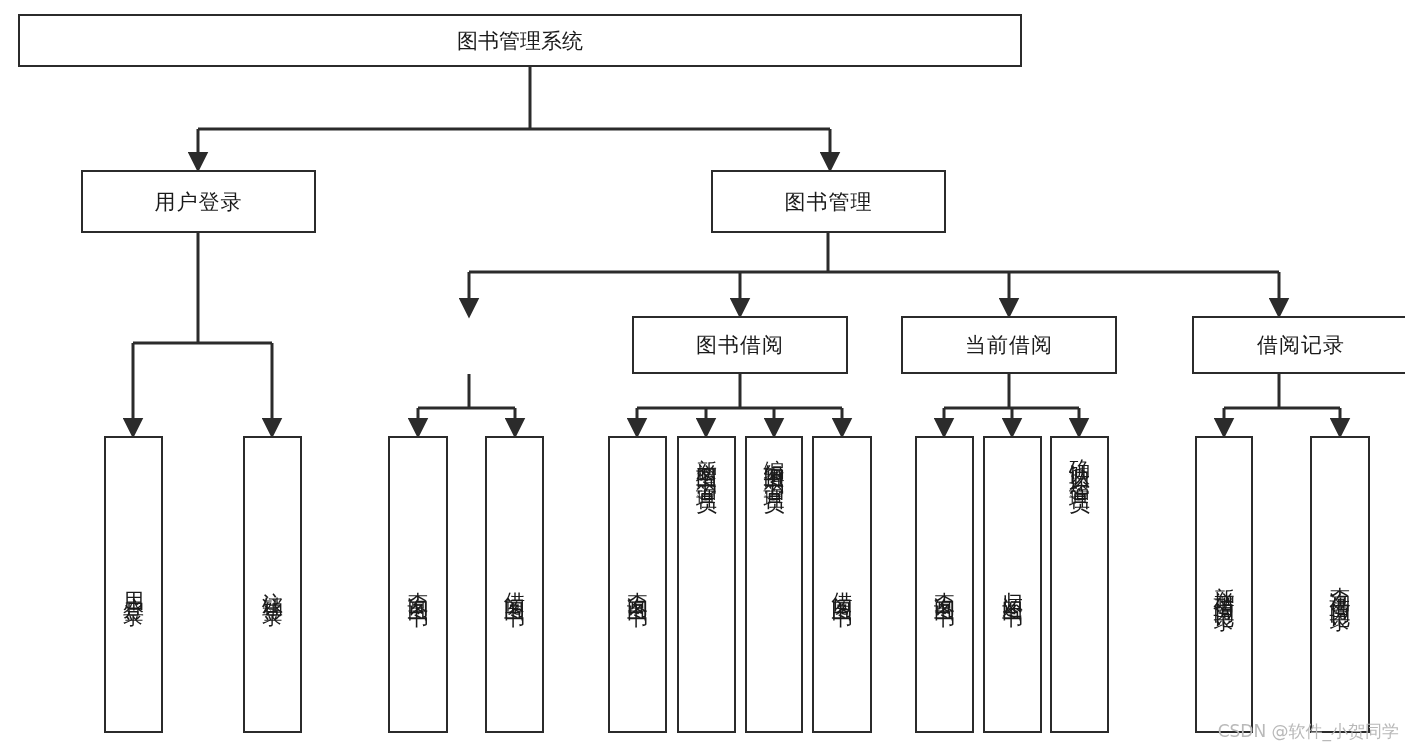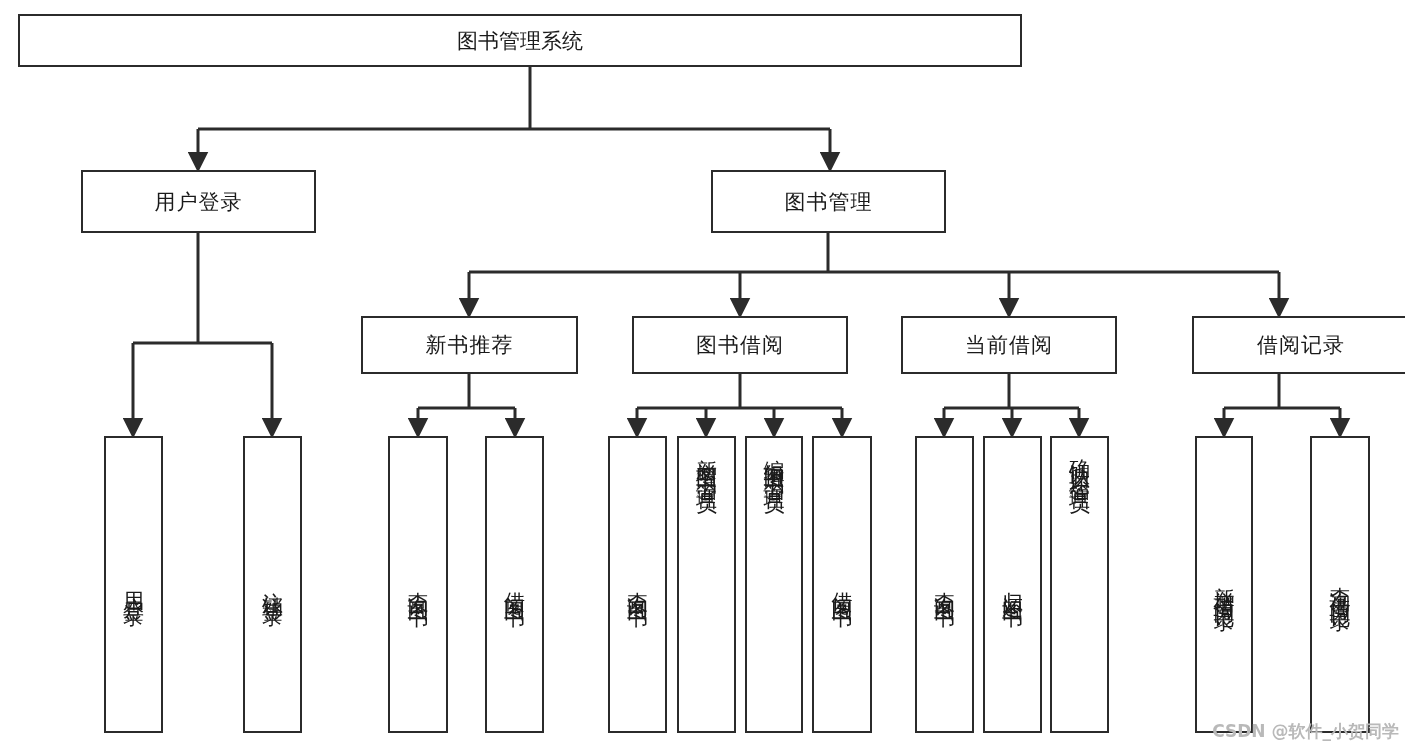--- a/index.html
+++ b/index.html
@@ -32,21 +32,20 @@
   }
   .vwrap{
     width:100%;height:100%;
     display:flex;align-items:center;justify-content:center;
   }
   .vwrap.top{align-items:flex-start;padding-top:4px;}
   #watermark{
     position:absolute;right:6px;bottom:4px;
     font-size:17px;color:#b9b9b9;white-space:nowrap;
     pointer-events:none;
-    font-weight:bold;
   }
 </style>
 </head>
 <body>
 
 <div id="stage">
 
   <svg id="wires" viewBox="0 0 1405 747" xmlns="http://www.w3.org/2000/svg">
     <defs>
       <marker id="arrow" viewBox="0 0 12 12" refX="6" refY="6" markerWidth="7" markerHeight="7" orient="auto-start-reverse">
@@ -102,23 +101,20 @@
     <span>图书管理系统</span>
   </div>
 
   <div class="node h" style="left:81px;top:170px;width:235px;height:63px;">
     <span>用户登录</span>
   </div>
   <div class="node h" style="left:711px;top:170px;width:235px;height:63px;text-align:center;">
     <span>图书管理</span>
   </div>
 
-  <div class="node h" style="left:361px;top:316px;width:217px;height:58px;">
-    <span>新书推荐</span>
-  </div>
   <div class="node h" style="left:901px;top:316px;width:216px;height:58px;">
     <span>当前借阅</span>
   </div>
   <div class="node h" style="left:632px;top:316px;width:216px;height:58px;">
     <span>图书借阅</span>
   </div>
   <div class="node h" style="left:1170px;top:316px;width:218px;height:58px;margin-left:22px;">
     <span>借阅记录</span>
   </div>
 

